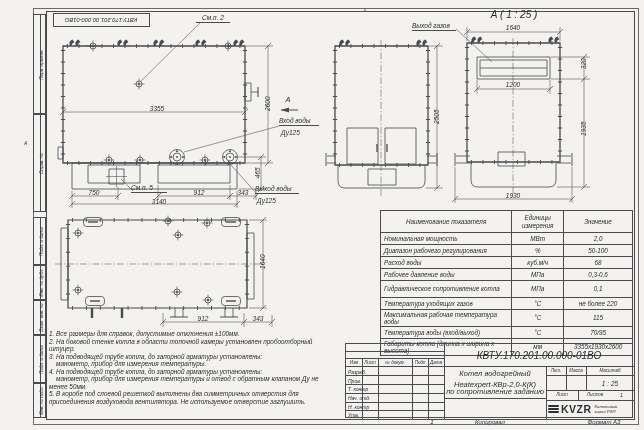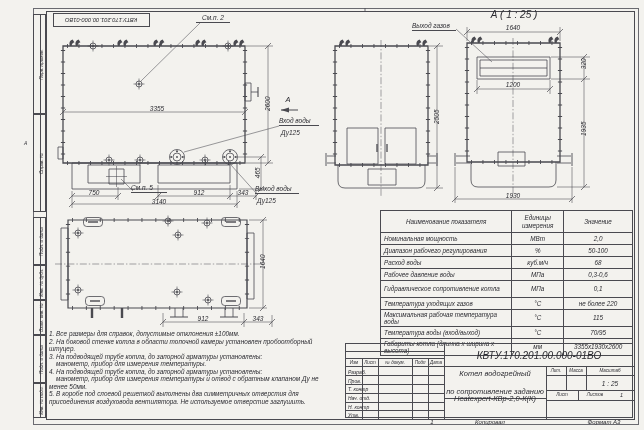--- a/index.html
+++ b/index.html
@@ -450,30 +450,42 @@
 
     <div class="t" style="left:2px;top:24.5px;">Разраб.</div>
     <div class="t" style="left:2px;top:33.5px;">Пров.</div>
     <div class="t" style="left:2px;top:42px;">Т. контр</div>
     <div class="t" style="left:2px;top:51px;">Нач. отд.</div>
     <div class="t" style="left:2px;top:59.5px;">Н. контр</div>
     <div class="t" style="left:2px;top:68px;">Утв.</div>
 
     <div class="docnum">КВТУ.170.201.00.000-01ВО</div>
     <div class="pname" style="top:25px;">Котел водогрейный</div>
-    <div class="pname" style="top:50px;">Heatexpert-КВр-2,0-К(К)</div>
+    <div class="pname" style="top:36px;">Heatexpert-КВр-2,0-К(К)</div>
     <div class="pname" style="top:43px;">по сопротивление заданию</div>
 
     <div class="t hcol" style="left:200px;top:24px;width:20px;">Лит.</div>
     <div class="t hcol" style="left:220px;top:24px;width:20px;">Масса</div>
     <div class="t hcol" style="left:240px;top:24px;width:48px;">Масштаб</div>
     <div class="t c" style="left:240px;top:36px;width:48px;font-size:6.5px;text-align:center;">1 : 25</div>
     <div class="t hcol" style="left:200px;top:48px;width:32px;">Лист</div>
     <div class="t hcol" style="left:234px;top:48px;width:30px;">Листов</div>
     <div class="t" style="left:274px;top:47.5px;font-size:5.5px;">1</div>
 
+    <div class="logo">
+      <span class="logobars">
+          <b></b>
+          <b></b>
+          <b></b>
+        </span>
+      <span class="logotext">KVZR</span>
+      <span class="logocap">
+        <span>Котельный</span><br>
+        <span>завод РЭП</span>
+      </span>
+    </div>
   </div>
 
   <div class="lbl c" style="left:428px;top:419px;width:8px;font-size:6px;">1</div>
   <div class="lbl c" style="left:470px;top:419px;width:40px;font-size:6px;">Копировал</div>
   <div class="lbl c" style="left:582px;top:419px;width:44px;font-size:6px;">Формат А3</div>
 
 </div>
 
 </body></html>

